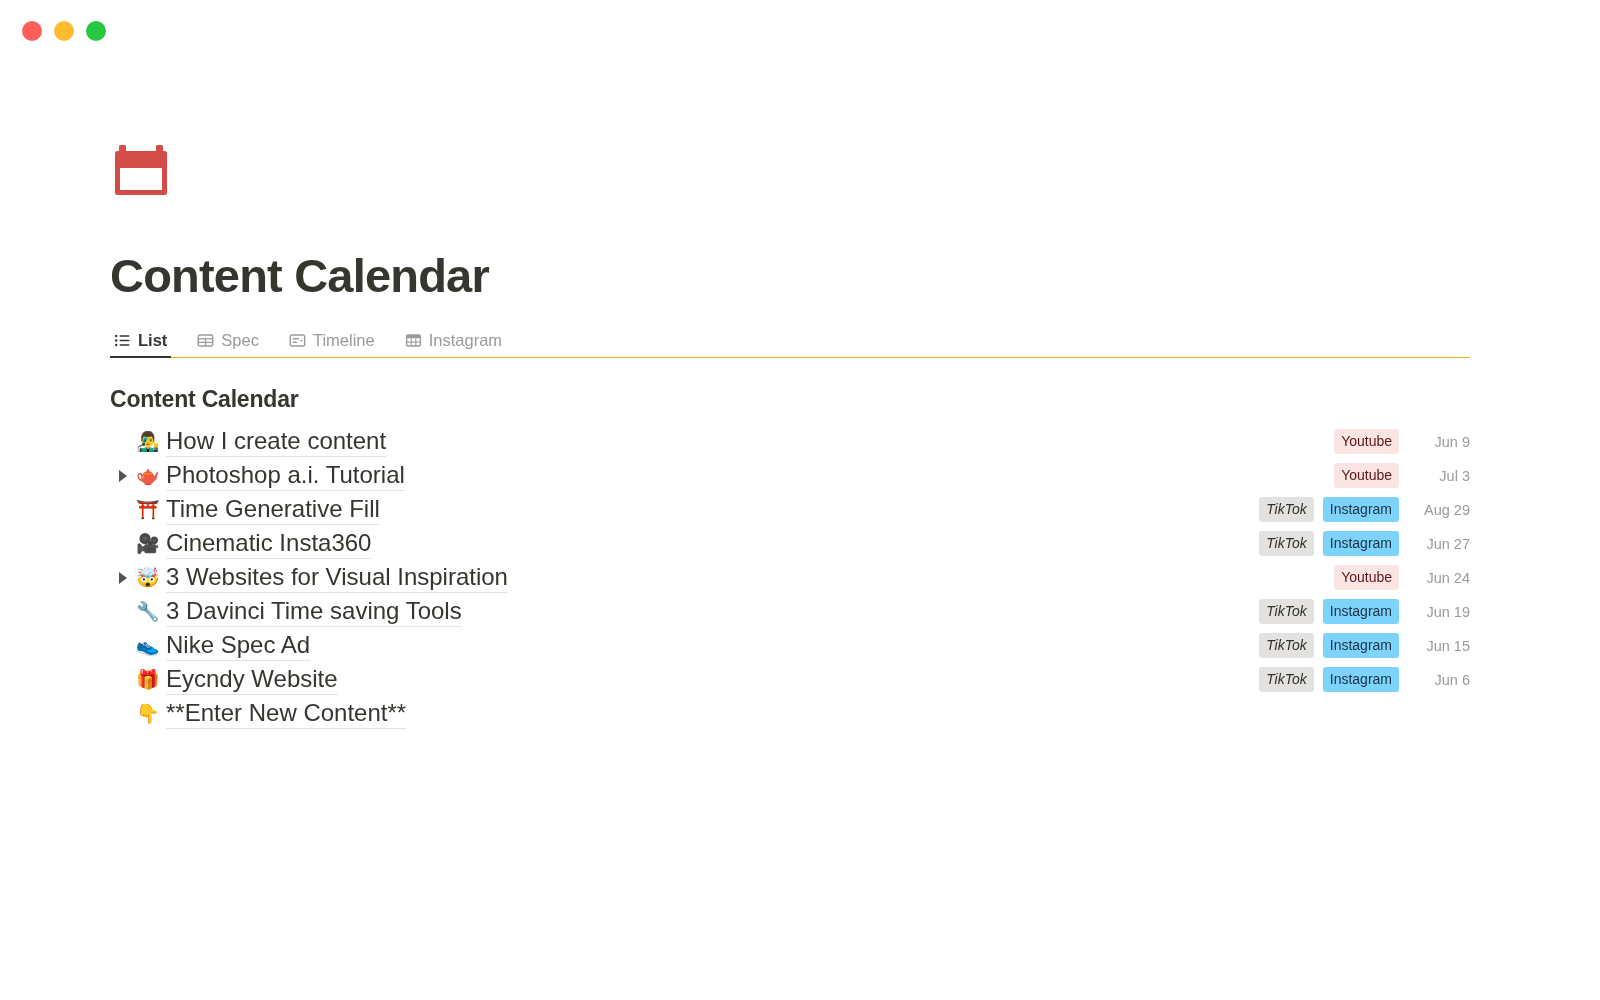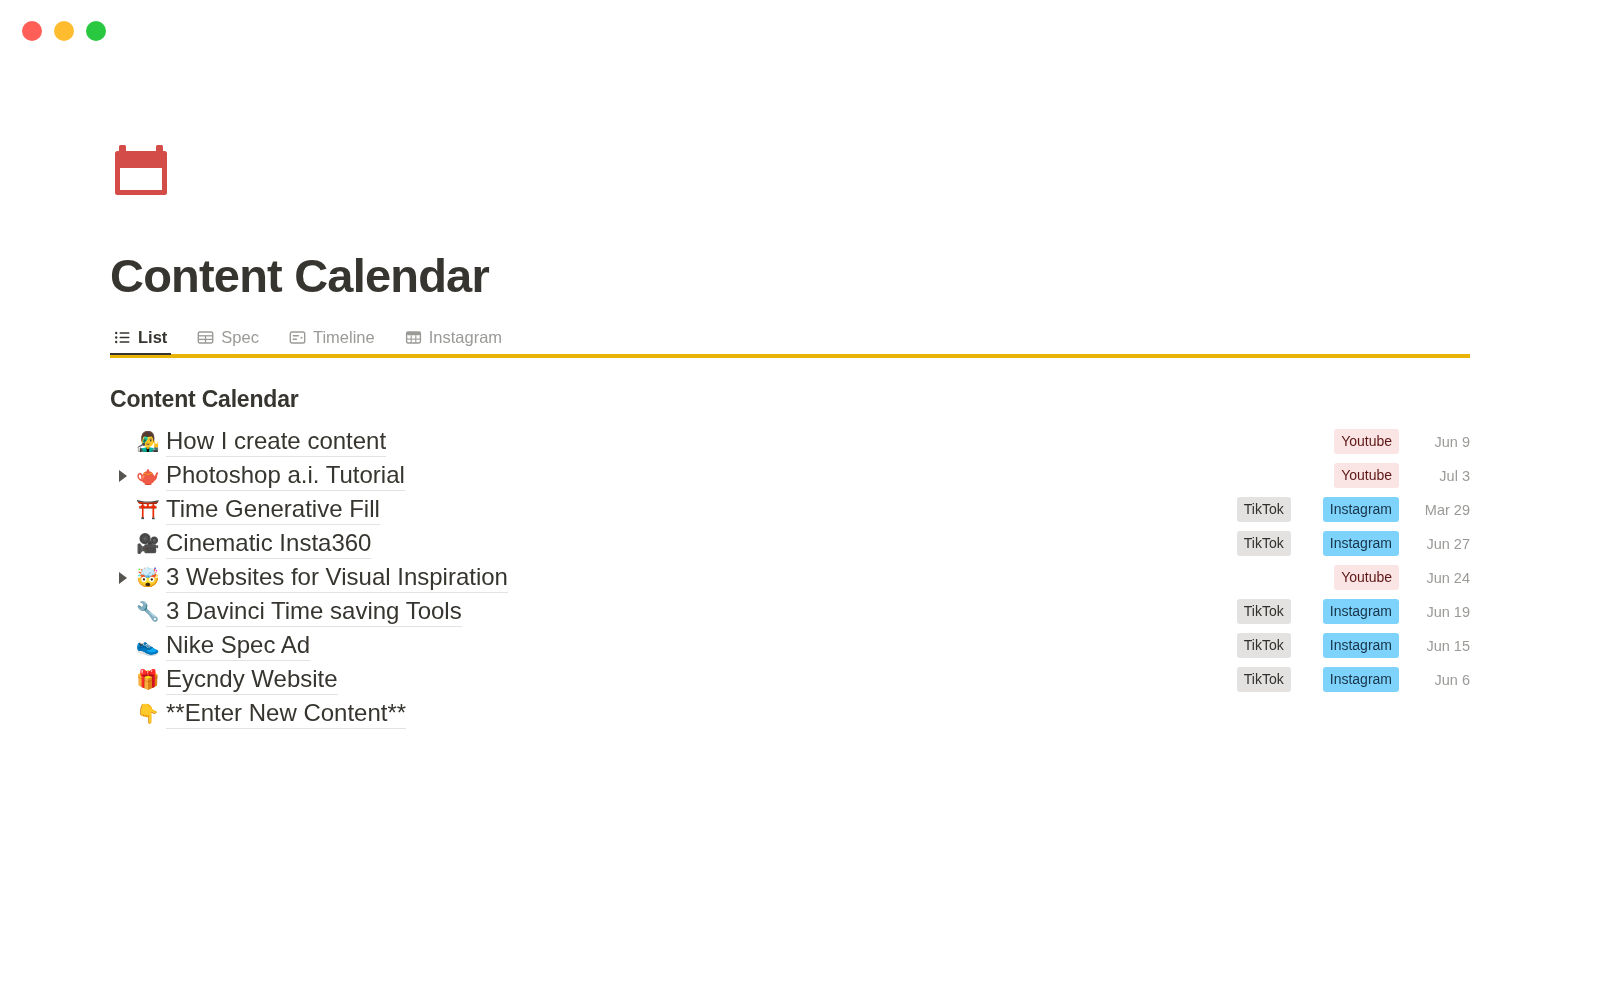--- a/index.html
+++ b/index.html
@@ -65,21 +65,21 @@
   }
 
   
   .tabbar {
     margin-top: 22px;
     position: relative;
     display: flex;
     align-items: flex-end;
     gap: 22px;
     height: 34px;
-    border-bottom: 4px solid #eab308;
+    border-bottom: 1px solid #eab308;
     width: 1360px;
   }
   .tab {
     display: flex;
     align-items: center;
     gap: 7px;
     height: 32px;
     padding: 0 4px;
     font-size: 16.5px;
     color: #9b9a97;
@@ -162,24 +162,23 @@
     gap: 9px;
     flex: 0 0 auto;
   }
 
   .tag {
     font-size: 14px;
     line-height: 1;
     padding: 5px 7px 6px 7px;
     border-radius: 3px;
     white-space: nowrap;
-    margin-left: 23px;
   }
   .tag-youtube   { background: #fbe4e4; color: #5d1715; }
-  .tag-tiktok    { background: #e3e2e0; color: #32302c; }
+  .tag-tiktok    { background: #e3e2e0; color: #32302c; font-style: italic; }
   .tag-instagram { background: #7dd3fc; color: #183347; }
 
   .row-date {
     font-size: 14.5px;
     color: #9b9a97;
     width: 62px;
     text-align: right;
     white-space: nowrap;
   }
 </style>
@@ -288,21 +287,21 @@
           </div>
         </div>
         <div class="row">
           <div class="toggle empty"></div>
           <div class="row-emoji">⛩️</div>
           <div class="row-title">Time Generative Fill</div>
           <div class="row-spacer"></div>
           <div class="row-props">
             <span class="tag tag-tiktok">TikTok</span>
             <span class="tag tag-instagram">Instagram</span>
-            <span class="row-date">Mar 29</span>
+            <span class="row-date">Aug 29</span>
           </div>
         </div>
         <div class="row">
           <div class="toggle empty"></div>
           <div class="row-emoji">🎥</div>
           <div class="row-title">Cinematic Insta360</div>
           <div class="row-spacer"></div>
           <div class="row-props">
             <span class="tag tag-tiktok">TikTok</span>
             <span class="tag tag-instagram">Instagram</span>

